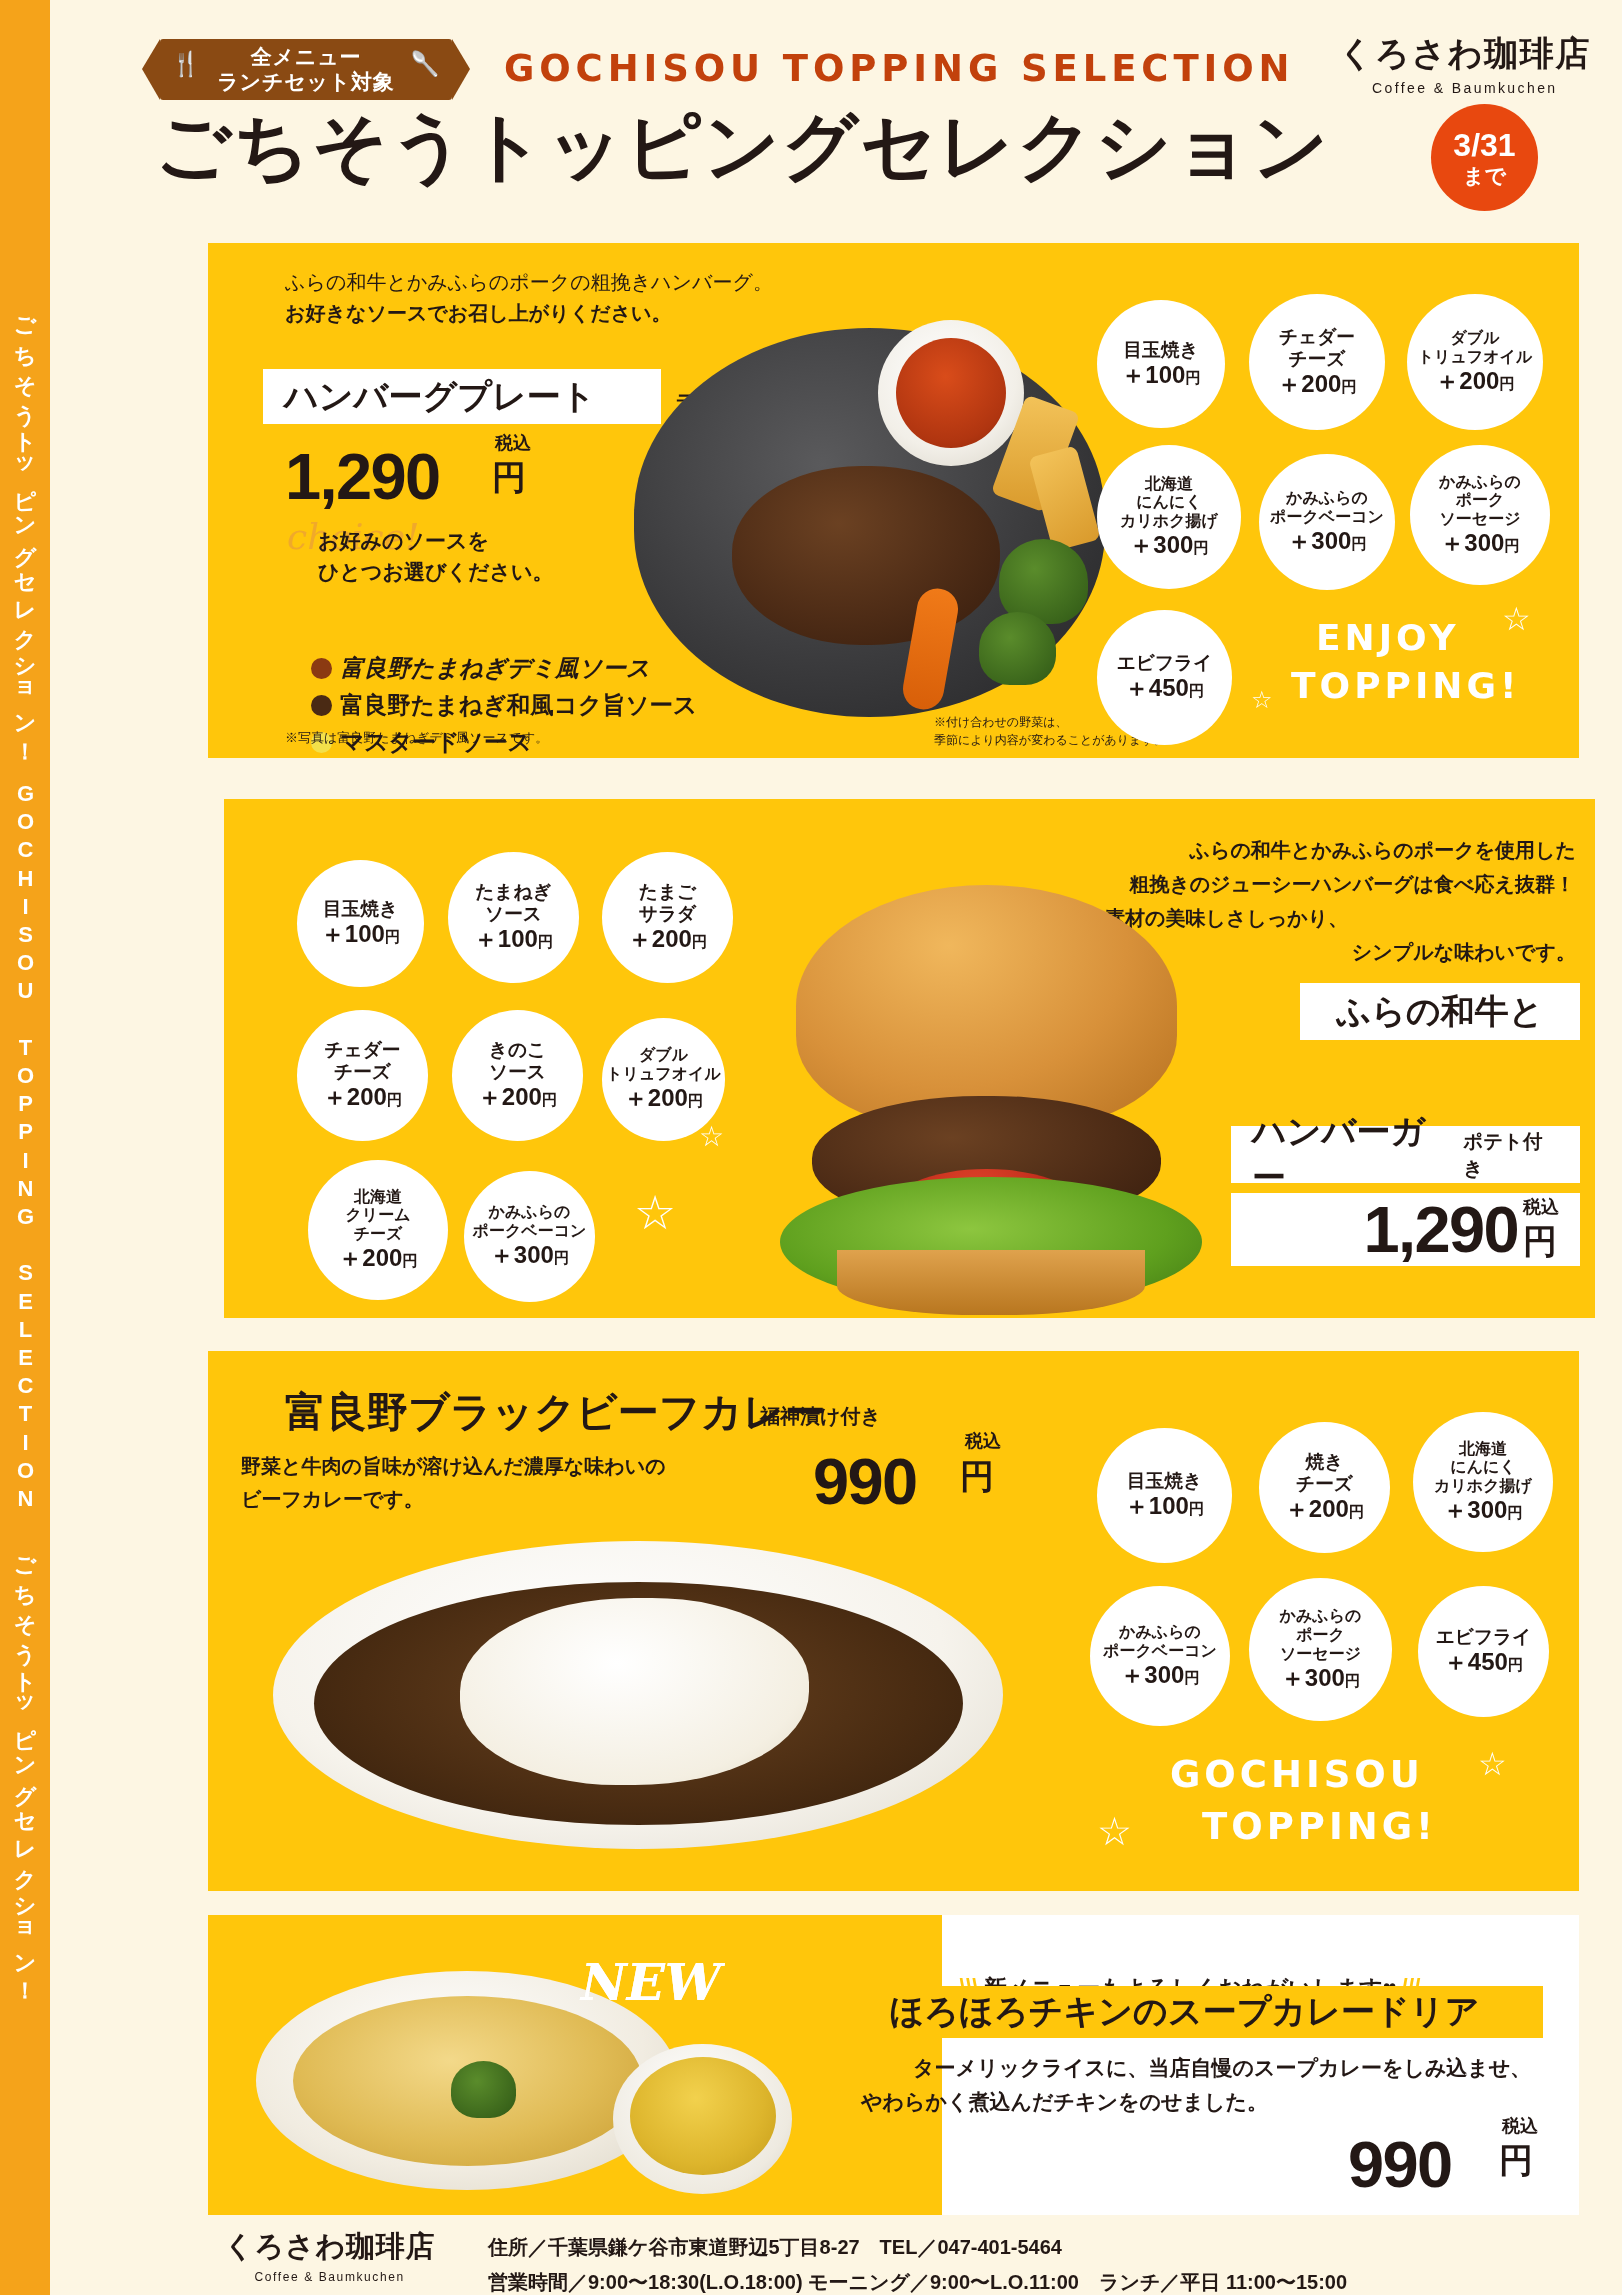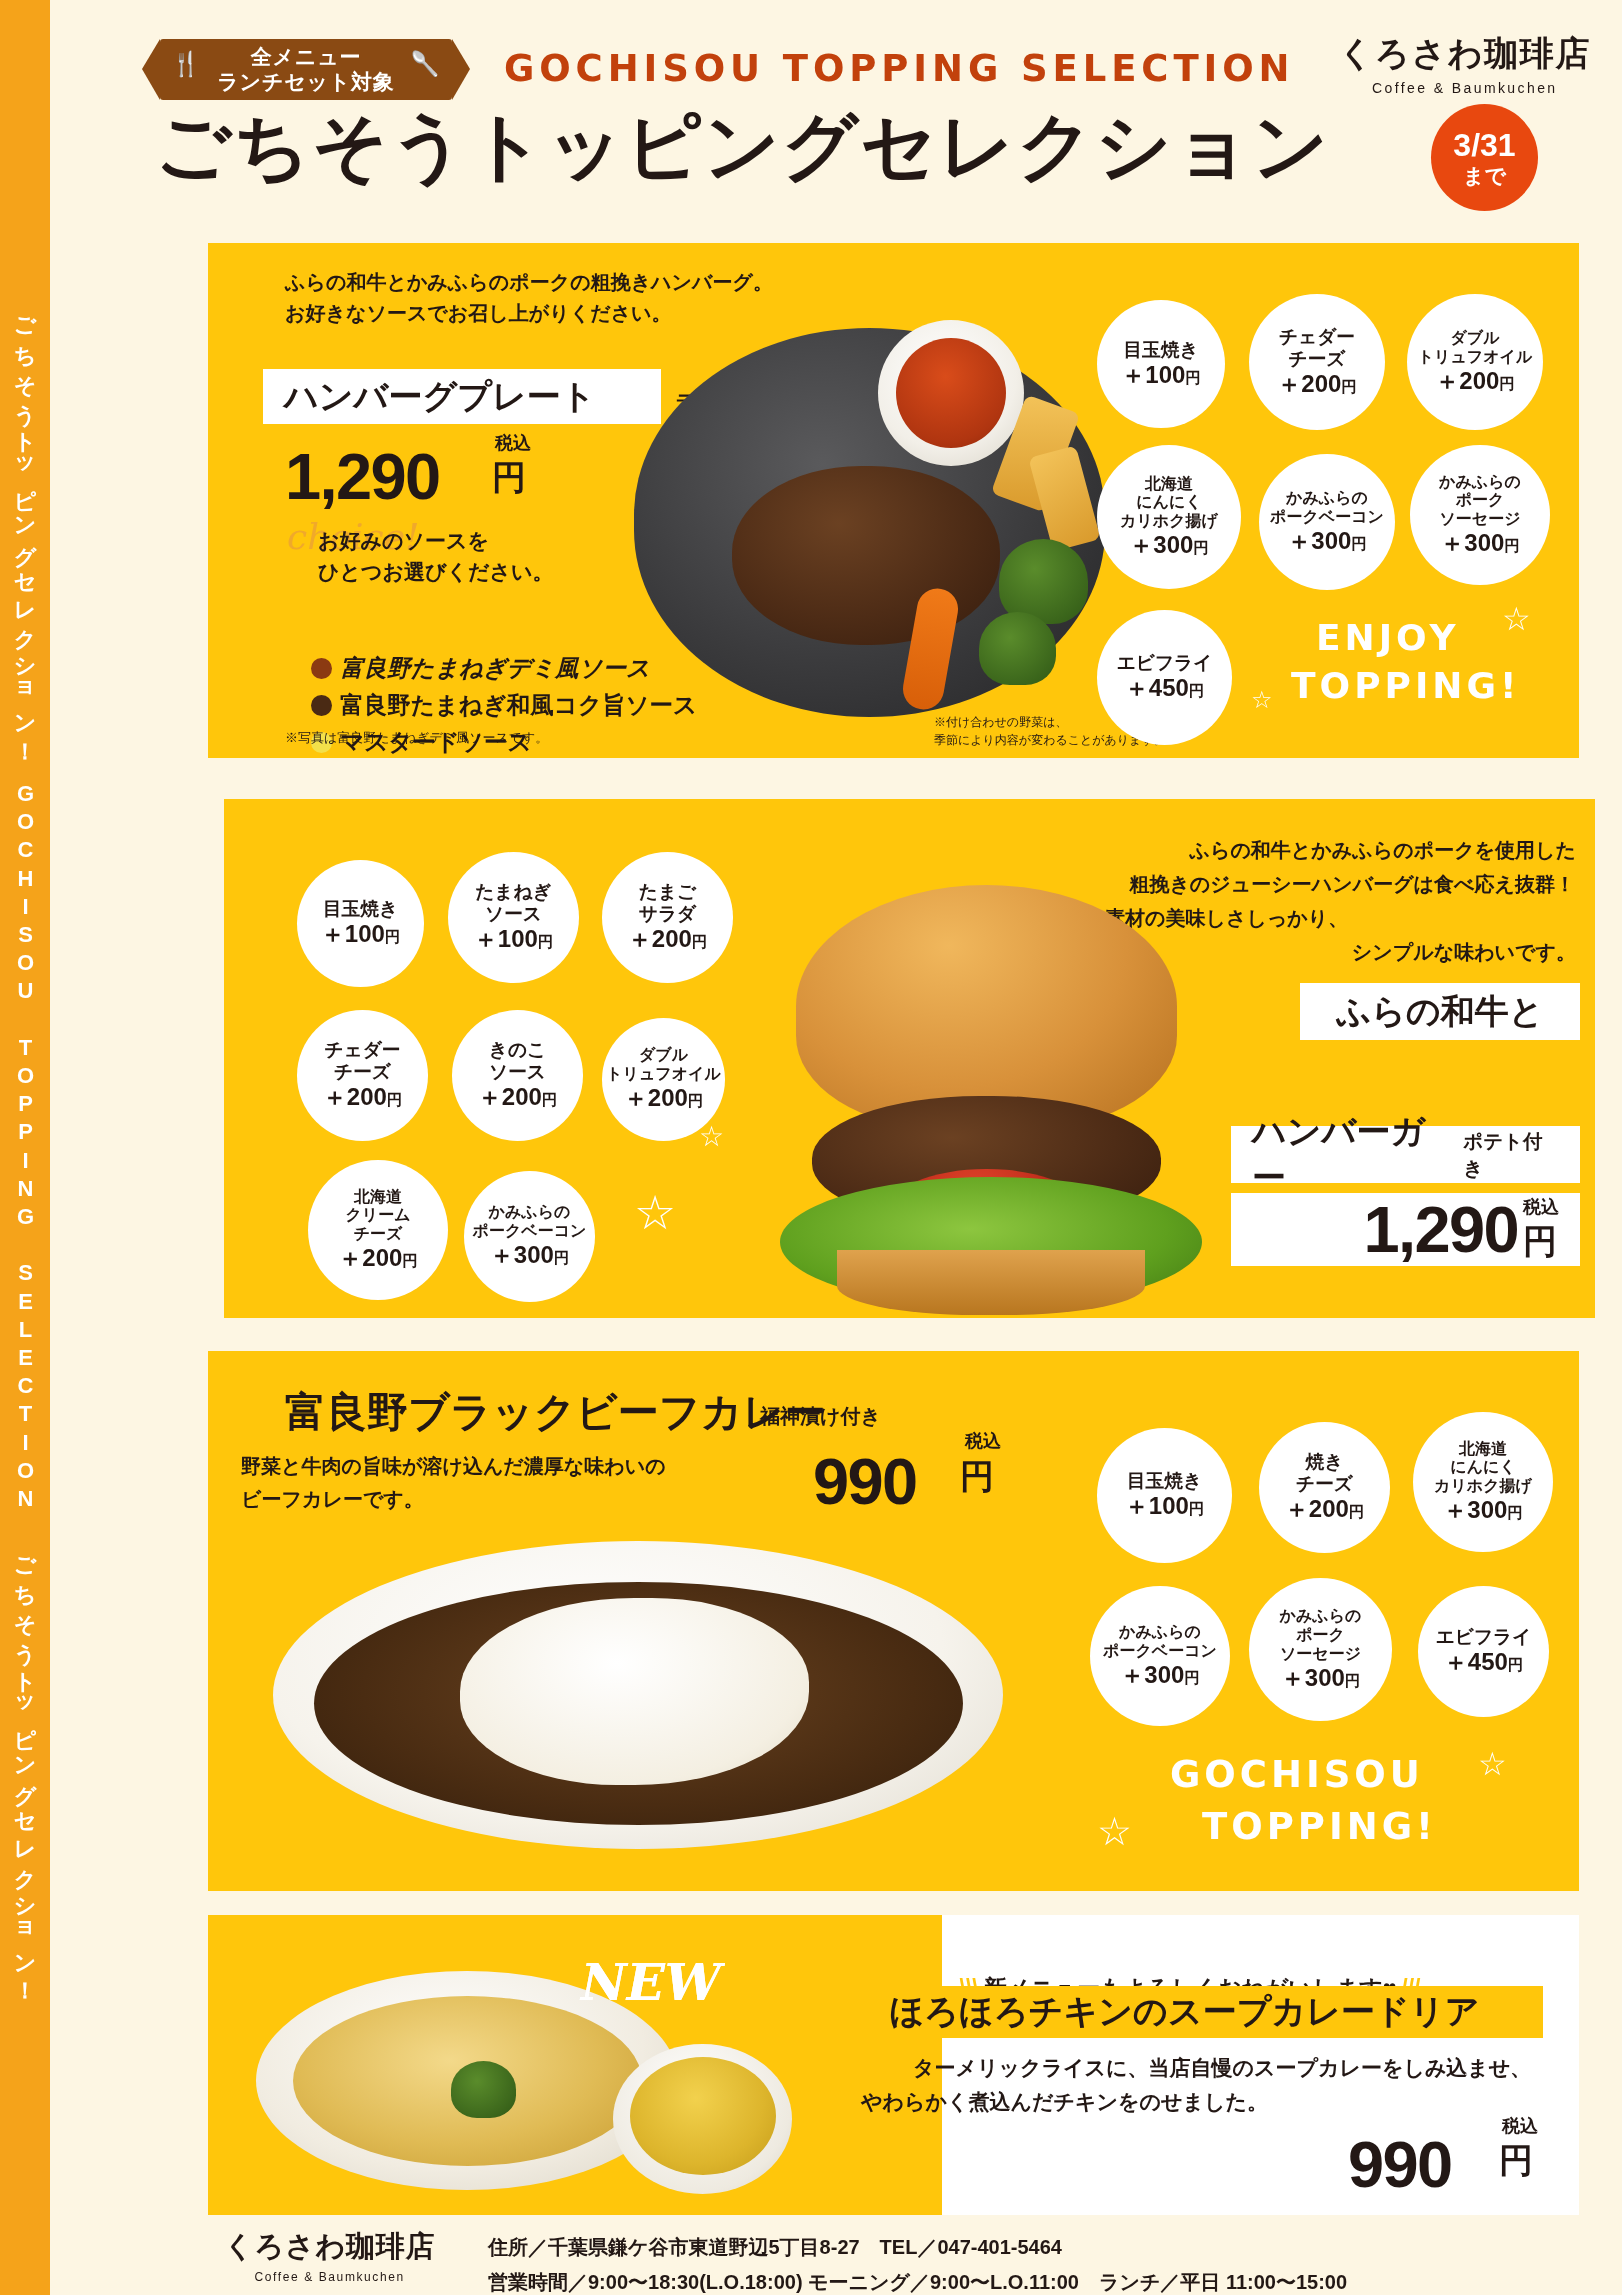--- a/index.html
+++ b/index.html
@@ -212,21 +212,21 @@
     </div>
     <div class="jp-title">ごちそうトッピングセレクション</div>
     <div class="until-badge">
       <span class="d1">3/31</span>
       <span class="d2">まで</span>
     </div>
   </div>
 
   <div class="panel panel1"></div>
 
-  <div class="t" style="left:235px; top:268px; font-size:20px; font-weight:bold;">ふらの和牛とかみふらのポークの粗挽きハンバーグ。</div>
+  <div class="t" style="left:235px; top:268px; font-size:20px; font-weight:normal;">ふらの和牛とかみふらのポークの粗挽きハンバーグ。</div>
   <div class="t" style="left:235px; top:299px; font-size:20px; font-weight:bold;">お好きなソースでお召し上がりください。</div>
 
   <div class="white-tag" style="left:213px; top:369px; width:398px; height:55px; font-size:34px;">
     <span>ハンバーグプレート</span>
   </div>
   <div class="t b" style="left:625px; top:388px; font-size:20px;">ライス付き</div>
 
   <div class="t price-big" style="left:235px; top:430px;">1,290</div>
   <div class="t b" style="left:445px; top:430px; font-size:18px;">税込</div>
   <div class="t b" style="left:442px; top:453px; font-size:34px;">円</div>

